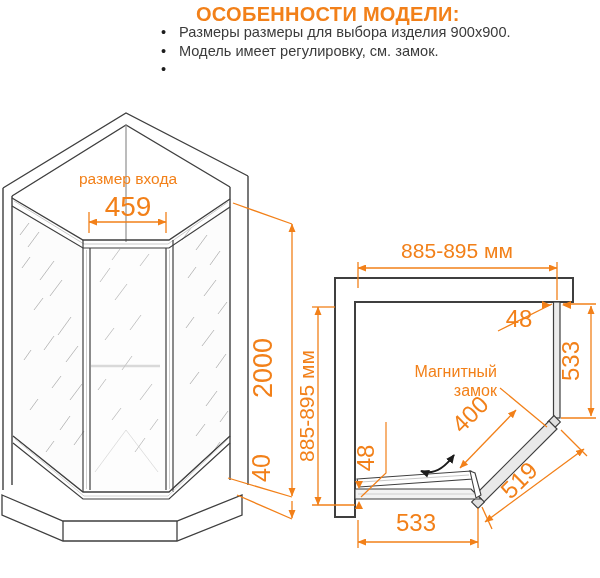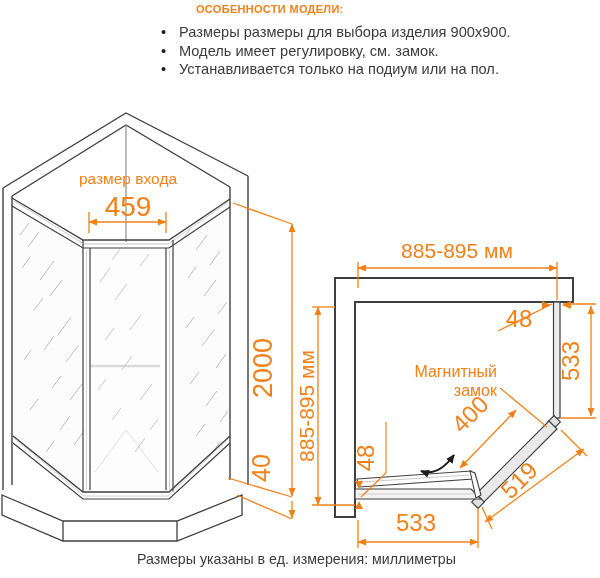--- a/index.html
+++ b/index.html
@@ -1,18 +1,18 @@
 <!DOCTYPE html>
 <html><head>
 <meta charset="utf-8">
 <style>
   html,body{margin:0;padding:0;background:#fff;}
   .canvas{position:relative;width:600px;height:578px;background:#fff;overflow:hidden;
           font-family:"Liberation Sans",sans-serif;}
-  .title{position:absolute;left:196px;top:3px;font-size:11px;font-weight:700;
+  .title{position:absolute;left:196px;top:3px;font-size:20px;font-weight:700;
          color:#F28019;letter-spacing:.3px;white-space:nowrap;}
   .bullets{position:absolute;left:161px;top:23px;margin:0;padding:0;list-style:none;
            font-size:14.6px;color:#3B3B3B;}
   .bullets li{display:flex;align-items:flex-start;line-height:18.6px;white-space:nowrap;}
   .bullets .dot{width:18px;flex:0 0 18px;color:#1d1d1d;}
   .footer-note{position:absolute;left:137px;top:551px;font-size:14.2px;color:#3B3B3B;white-space:nowrap;}
   .drawing{position:absolute;}
   svg text{font-family:"Liberation Sans",sans-serif;}
   .dimtxt{fill:#F28019;}
   .lbl{fill:#F28019;}
@@ -27,21 +27,20 @@
     <li>
       <span class="dot">•</span>
       <span>Размеры размеры для выбора изделия 900x900.</span>
       </li>
     <li>
       <span class="dot">•</span>
       <span>Модель имеет регулировку, см. замок.</span>
       </li>
     <li>
       <span class="dot">•</span>
-      <span>Устанавливается только на подиум или на пол.</span>
       </li>
   </ul>
 
   <svg class="drawing" style="left:0;top:100px;" width="300" height="462" viewBox="0 0 300 462">
     <defs>
       <marker id="oe" markerWidth="9" markerHeight="8" refX="8" refY="3.5" orient="auto" markerUnits="userSpaceOnUse">
         <path d="M0,0 L8.5,3.5 L0,7 Z" fill="#F28019"></path>
         </marker>
       <marker id="os" markerWidth="9" markerHeight="8" refX="0.5" refY="3.5" orient="auto" markerUnits="userSpaceOnUse">
         <path d="M8.5,0 L0,3.5 L8.5,7 Z" fill="#F28019"></path>
@@ -234,14 +233,13 @@
       <text class="dimtxt" transform="translate(230,256) rotate(-45)" text-anchor="middle" font-size="24">519</text>
     </g>
 
     <g>
       <text class="lbl" x="202" y="147" text-anchor="end" font-size="16">Магнитный</text>
       <text class="lbl" x="202" y="166" text-anchor="end" font-size="16">замок</text>
       <line x1="205" y1="158" x2="252" y2="197" stroke="#F28019" stroke-width="1.2"></line>
     </g>
   </svg>
 
-  <div class="footer-note">Размеры указаны в ед. измерения: миллиметры</div>
 </div>
 
 </body></html>

